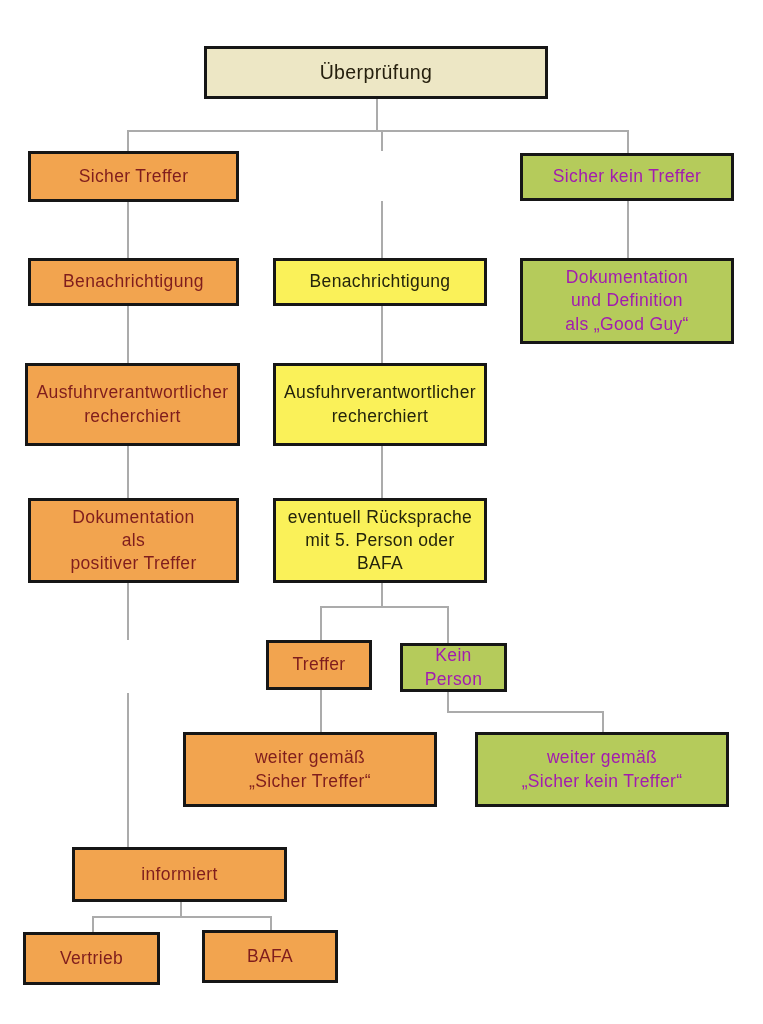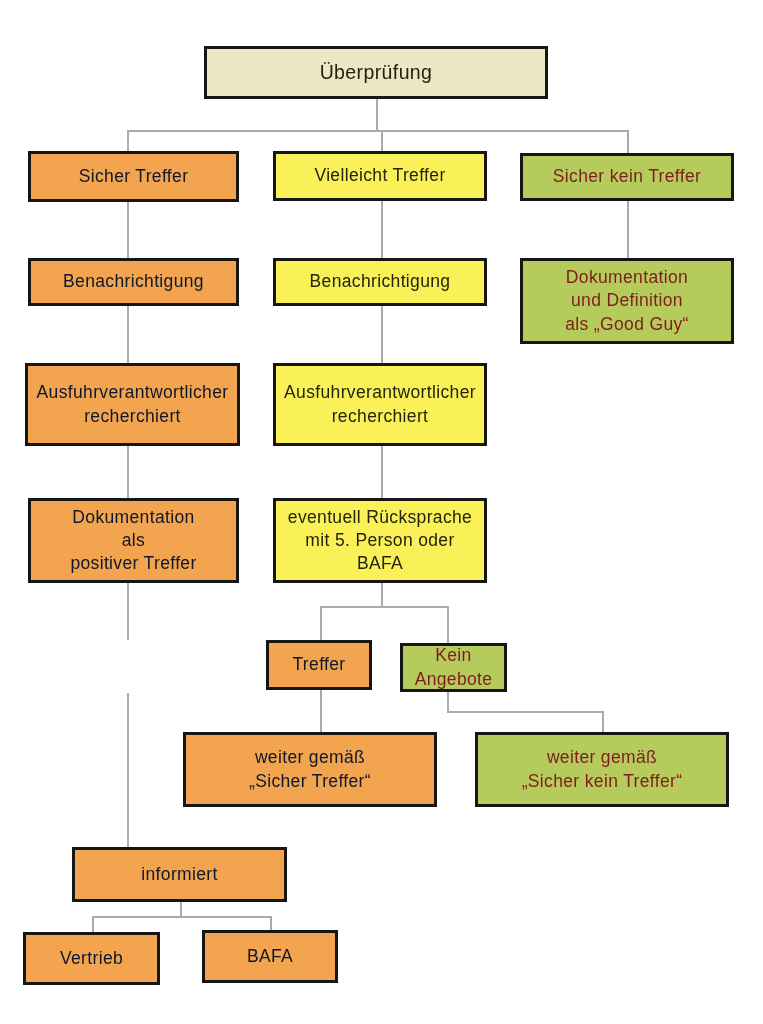--- a/index.html
+++ b/index.html
@@ -17,23 +17,23 @@
     border:3px solid #161616;
     display:flex;align-items:center;justify-content:center;
     text-align:center;
     white-space:pre-line;
     letter-spacing:0.02em;
     line-height:1.32;
     font-size:17.5px;
     color:#26200e;
   }
   .cream {background:var(--cream,#ede7c5);}
-  .orange{background:var(--orange,#f2a44f);color:#0f172a;text-align:center;}
+  .orange{background:var(--orange,#f2a44f);color:#7f1d1d;text-align:center;}
   .yellow{background:var(--yellow,#faf159);color:#24240c;}
-  .green {background:var(--green,#b5cb5b);color:#7f1d1d;}
+  .green {background:var(--green,#b5cb5b);color:#a21caf;}
   .line{position:absolute;background:var(--connector,#ababab);}
   .line.v{width:1.5px;}
   .line.h{height:1.5px;}
   .title-box{font-size:19.5px;}
   .footnote{font-size:14.2px;line-height:1.3;}
 </style>
 </head>
 <body>
 
 <div class="canvas">
@@ -68,21 +68,20 @@
 
   <div class="line v" style="left:180px;top:902px;height:15px"></div>
   <div class="line h" style="left:92px;top:916px;width:178px"></div>
   <div class="line v" style="left:92px;top:916px;height:17px"></div>
   <div class="line v" style="left:270px;top:916px;height:15px"></div>
 
   <div class="node cream title-box" style="left:204px;top:46px;width:344px;height:53px">Überprüfung</div>
 
   <div class="node orange" style="left:28px;top:151px;width:211px;height:51px">Sicher Treffer</div>
 
-  <div class="node yellow" style="left:273px;top:151px;width:214px;height:50px">Vielleicht Treffer</div>
 
   <div class="node green" style="left:520px;top:153px;width:214px;height:48px">Sicher kein Treffer</div>
 
   <div class="node orange" style="left:28px;top:258px;width:211px;height:48px">Benachrichtigung</div>
 
   <div class="node yellow" style="left:273px;top:258px;width:214px;height:48px">Benachrichtigung</div>
 
   <div class="node green" style="left:520px;top:258px;width:214px;height:86px">Dokumentation
 und Definition
 als „Good Guy“</div>
@@ -98,21 +97,21 @@
 positiver Treffer</div>
 
   <div class="node yellow" style="left:273px;top:498px;width:214px;height:85px">eventuell Rücksprache
 mit 5. Person oder
 BAFA</div>
 
 
   <div class="node orange" style="left:266px;top:640px;width:106px;height:50px">Treffer</div>
 
   <div class="node green" style="left:400px;top:643px;width:107px;height:49px">Kein
-Angebote</div>
+Person</div>
 
   <div class="node orange" style="left:183px;top:732px;width:254px;height:75px">weiter gemäß
 „Sicher Treffer“</div>
 
   <div class="node green" style="left:475px;top:732px;width:254px;height:75px">weiter gemäß
 „Sicher kein Treffer“</div>
 
   <div class="node orange" style="left:23px;top:932px;width:137px;height:53px">Vertrieb</div>
 
   <div class="node orange" style="left:72px;top:847px;width:215px;height:55px">informiert</div>

